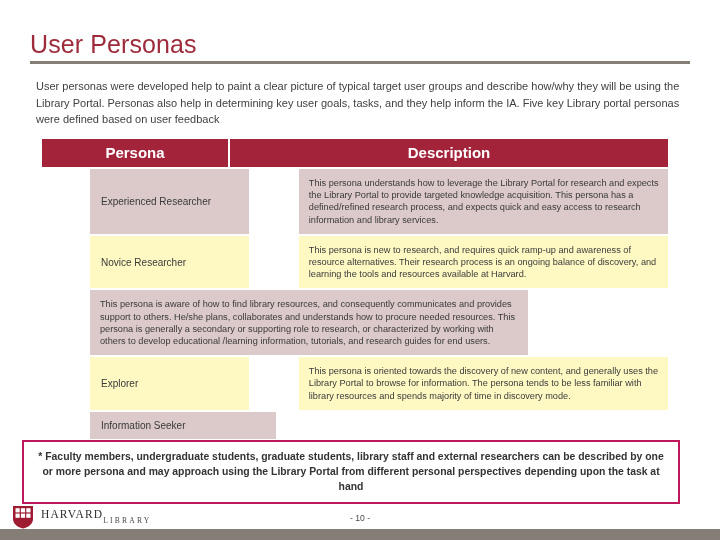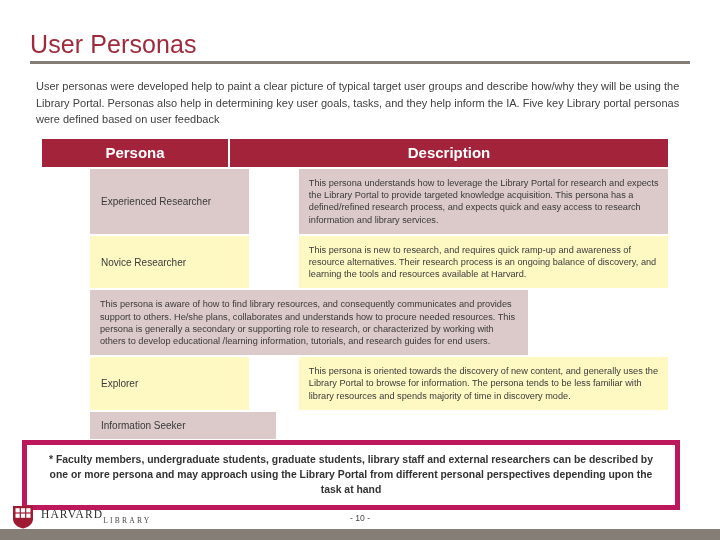--- a/index.html
+++ b/index.html
@@ -107,21 +107,21 @@
     border-top: 2px solid #ffffff;
   }
 
   
   .footnote {
     position: absolute;
     left: 22px;
     top: 440px;
     width: 658px;
     box-sizing: border-box;
-    border: 5px solid #be185d;
+    border: 2px solid #be185d;
     background: #ffffff;
     padding: 7px 12px 8px 12px;
     font-size: 10.4px;
     font-weight: bold;
     line-height: 15px;
     text-align: center;
     color: #333333;
   }
 
   

